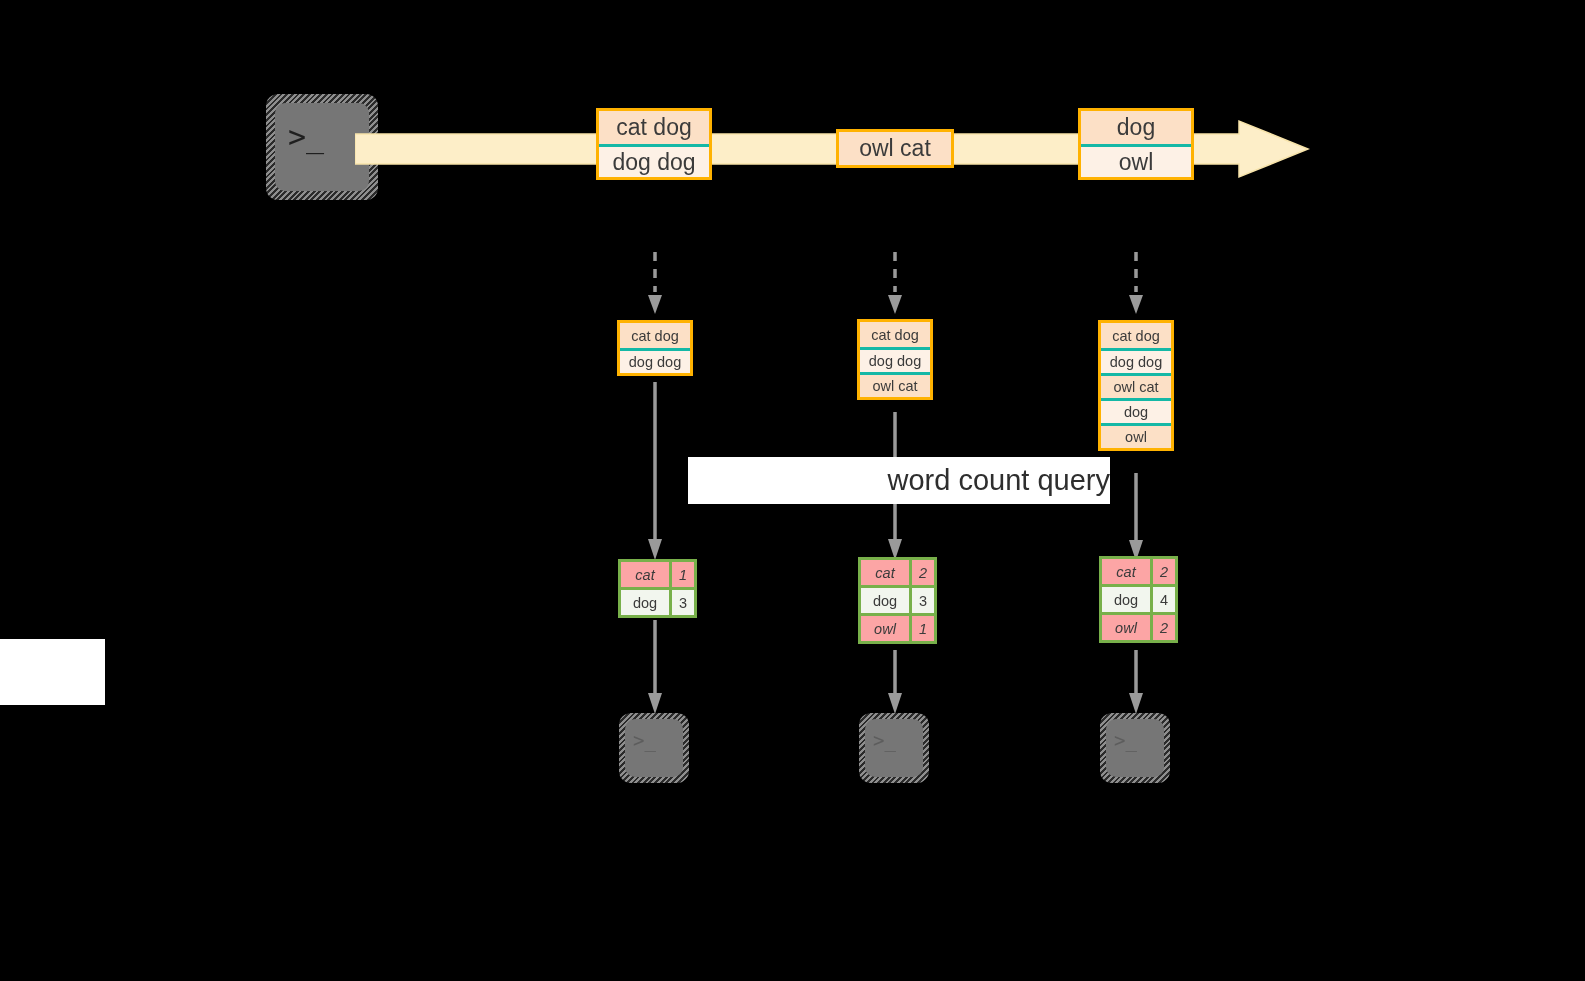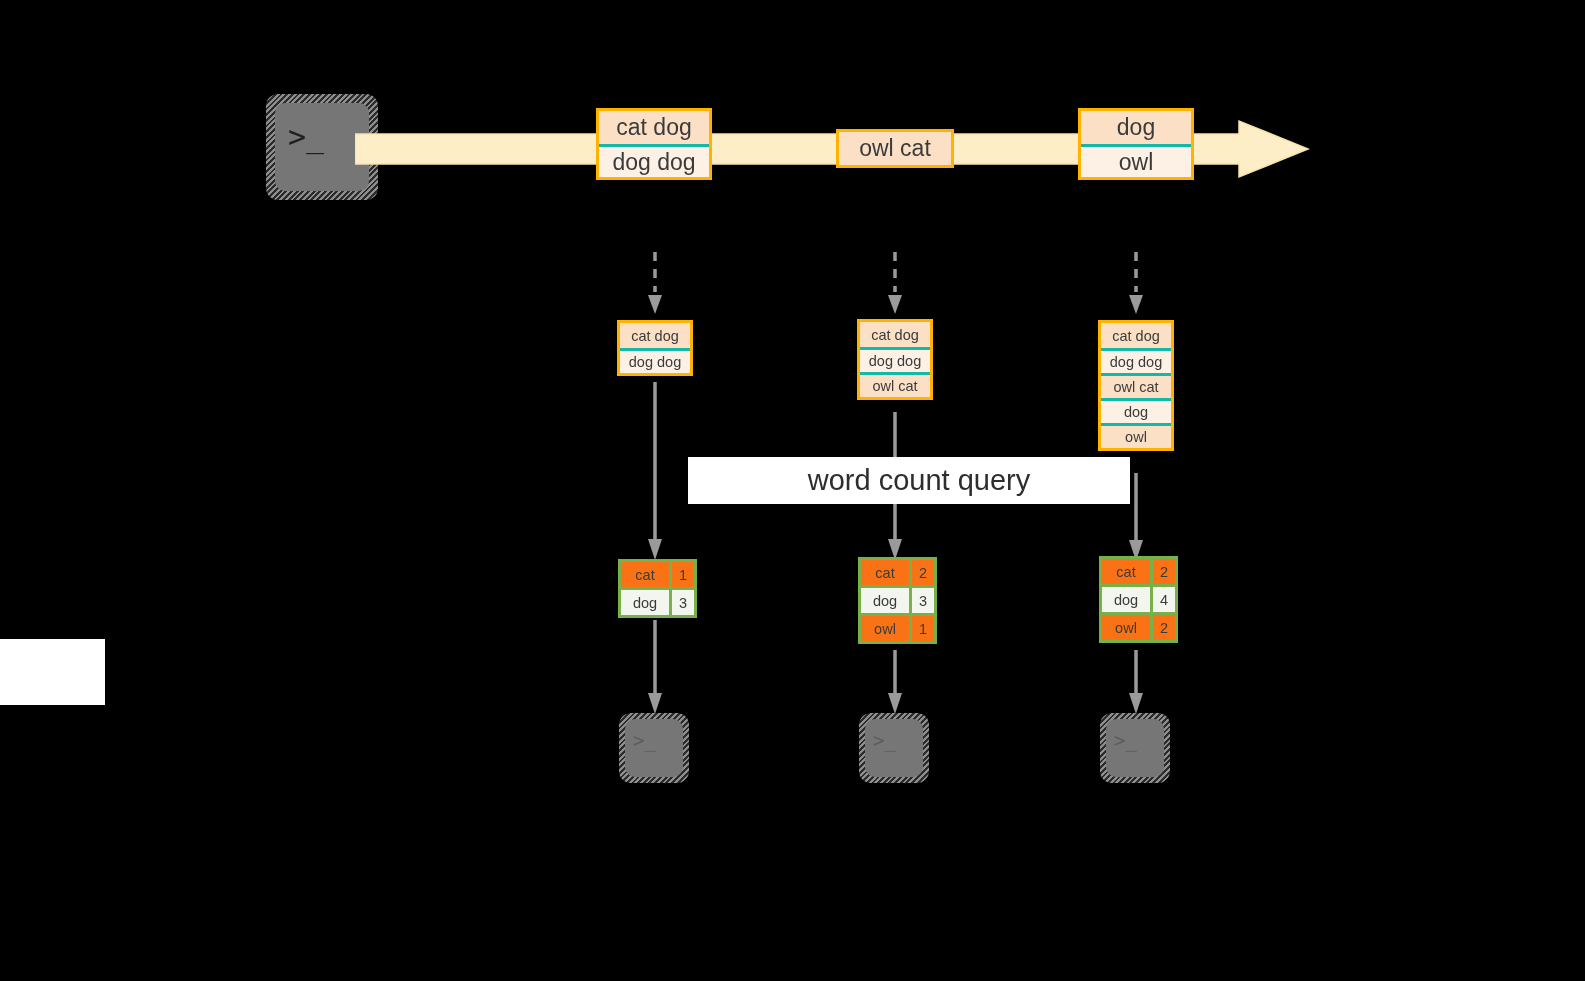--- a/index.html
+++ b/index.html
@@ -39,30 +39,30 @@
   .rec.mini .row{height:25px;font-size:14.5px;}
 
   
   .tbl{position:absolute;box-sizing:border-box;border:3px solid #78b04a;}
   .tbl .trow{display:flex;}
   .tbl .trow + .trow{border-top:3px solid #78b04a;}
   .tbl .cell{box-sizing:border-box;display:flex;align-items:center;
       justify-content:center;height:25px;color:#3b3b3b;font-size:14.5px;}
   .tbl .cell.k{width:48px;}
   .tbl .cell.v{width:25px;border-left:3px solid #78b04a;}
-  .tbl .trow.dark .cell{background:#f97316;}
+  .tbl .trow.dark .cell{background:#fca5a5;font-style:italic;}
   .tbl .trow.light .cell{background:#f2f6ee;}
 
   
   .conn{position:absolute;}
   .conn svg{display:block;overflow:visible;}
 
   
   .caption{position:absolute;left:688px;top:457px;width:422px;height:47px;
-      background:#ffffff;display:flex;align-items:center;justify-content:center;padding-left:20px;}
+      background:#ffffff;display:flex;align-items:center;justify-content:flex-end;}
   .caption span{color:#2e2e2e;font-size:29px;white-space:nowrap;}
   .caption-shim{position:absolute;left:0px;top:639px;width:105px;height:66px;
       background:#ffffff;}
 </style>
 </head>
 <body>
 
 <div class="stage">
 
   <div class="terminal terminal-big">

